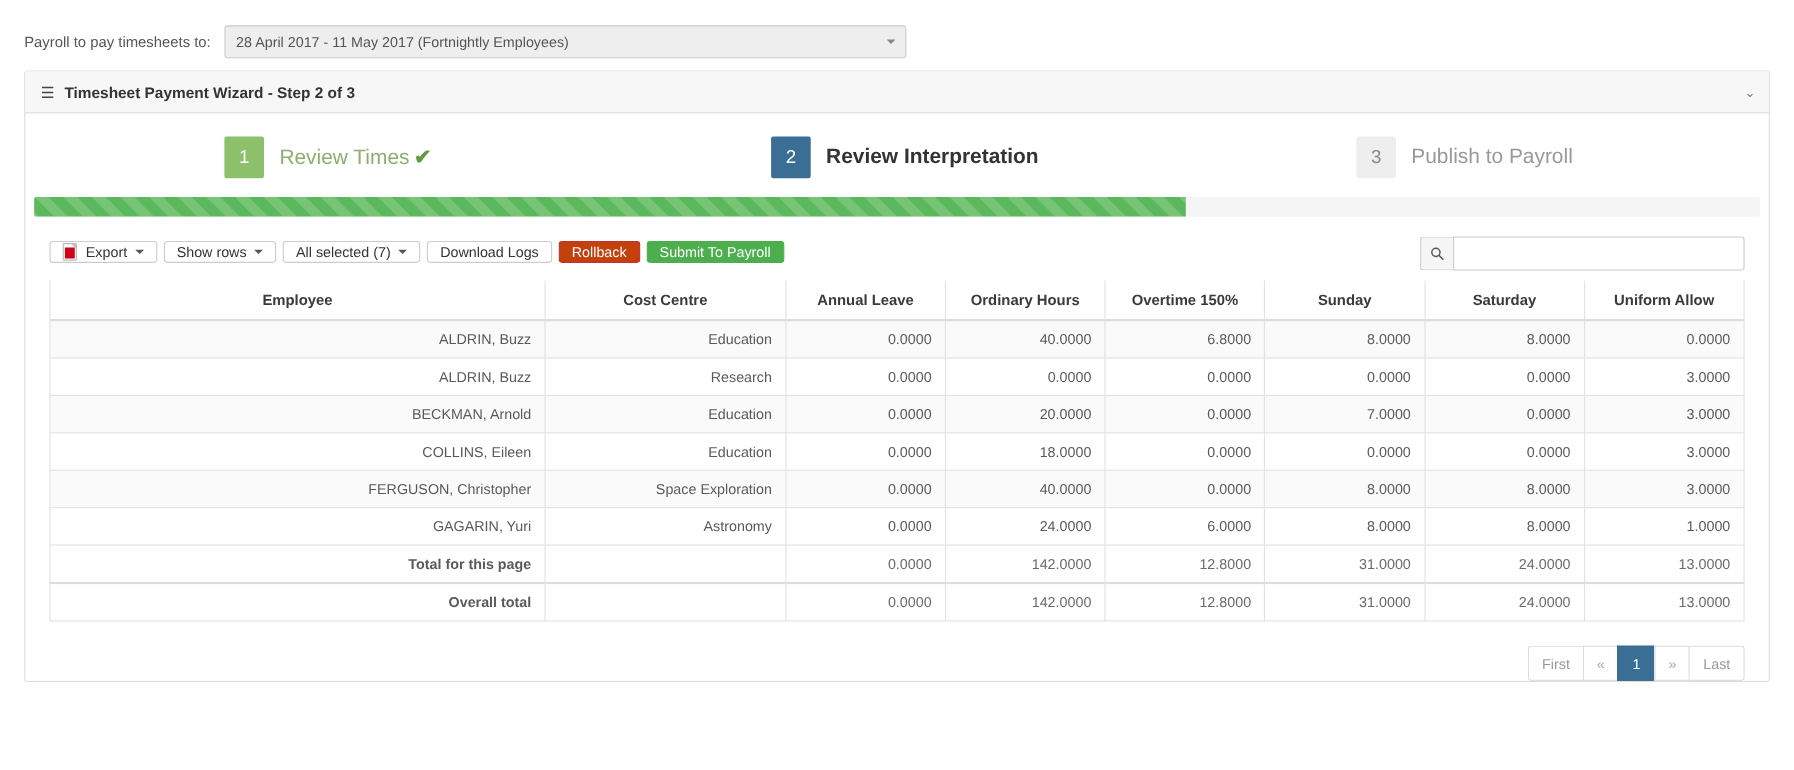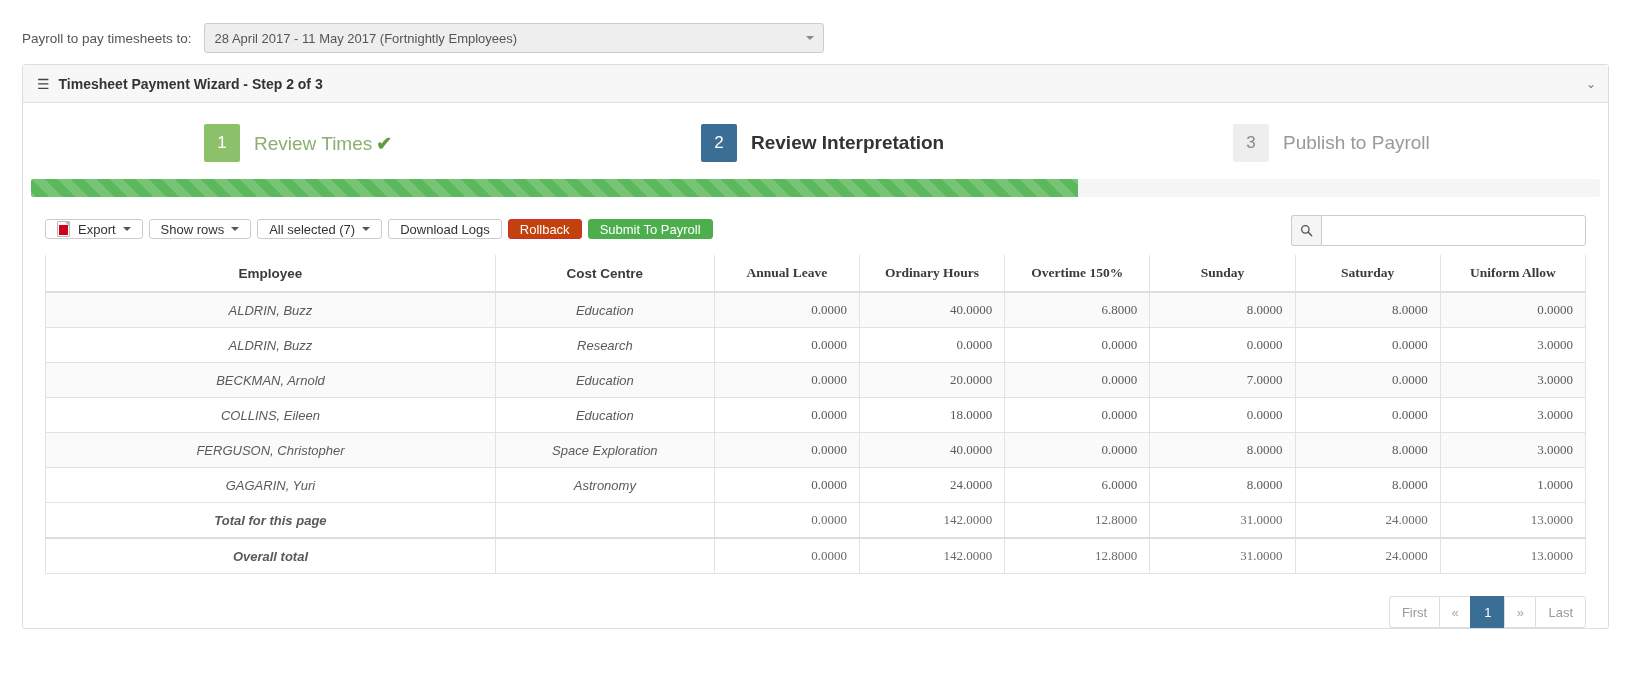--- a/index.html
+++ b/index.html
@@ -261,30 +261,30 @@
     border-top: none;
     background: #ffffff;
     font-size: 13.5px;
     padding: 10px 12px;
   }
   table.grid thead th.col-employee,
   table.grid thead th.col-cost { text-align: center; }
   table.grid tbody td { color: #5a5a5a; }
   table.grid tbody tr.alt td { background: #fafafa; }
   td.num { text-align: right; color: #6b6b6b; }
-  td.txt { text-align: center; font-style: italic; }
+  td.txt { text-align: right; }
   tr.total td { font-weight: bold; color: #333333; }
   tr.total td.num { font-weight: normal; color: #6b6b6b; }
   tr.total-page td { border-top: 1px solid #e2e2e2; }
   tr.overall td { border-top: 2px solid #dddddd; }
 
   
   .w-emp { width: 440px; }
   .w-cc  { width: 214px; }
-  .w-n   { width: 142px; font-family: Liberation Serif, serif; }
+  .w-n   { width: 142px; }
 
   
   .pager-row {
     display: flex;
     justify-content: flex-end;
     padding: 22px 22px 0 0;
   }
   .pager {
     display: flex;
   }

